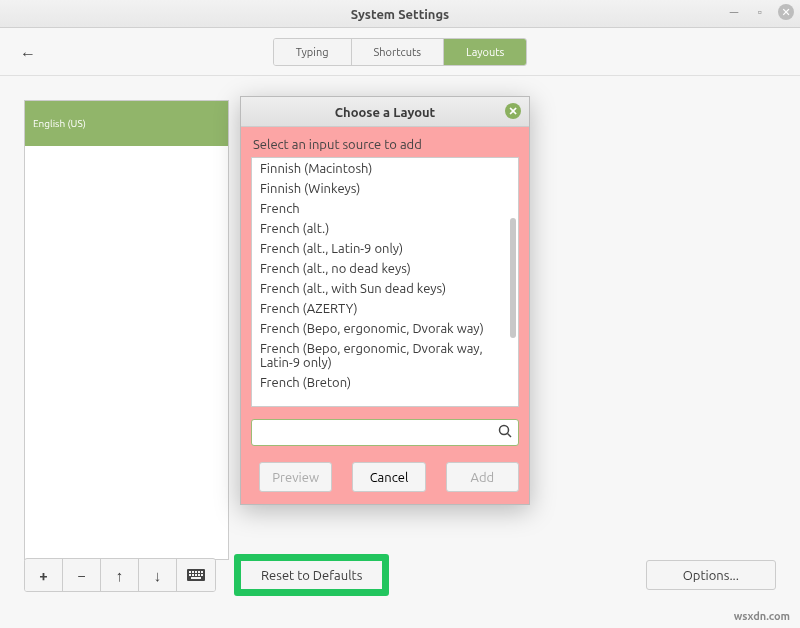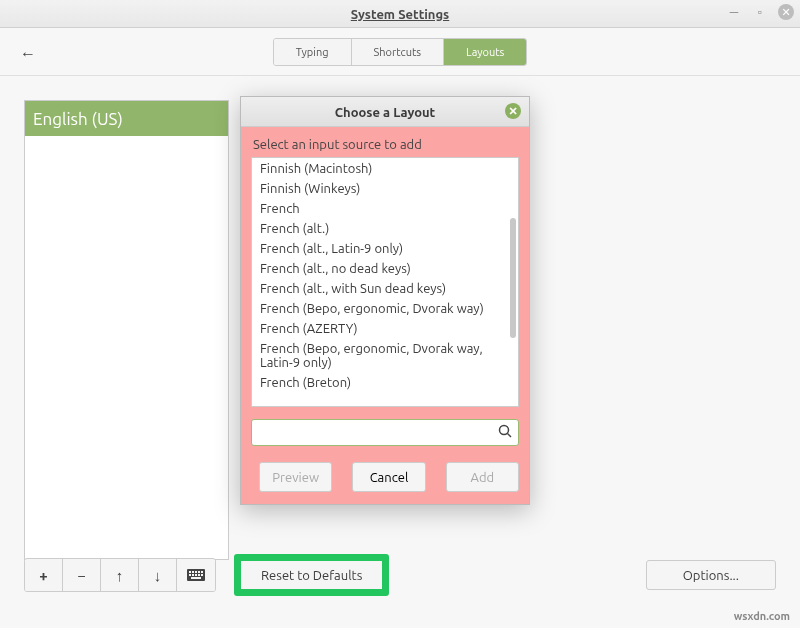--- a/index.html
+++ b/index.html
@@ -1,33 +1,33 @@
 <!DOCTYPE html>
 <html><head>
 <meta charset="utf-8">
 <style>
 * { box-sizing: border-box; margin: 0; padding: 0; font-family: -apple-system, "Segoe UI", Ubuntu, sans-serif; }
 body { background: #f7f7f7; width: 800px; height: 628px; position: relative; overflow: hidden; color: #3b3b3b; }
 
 .titlebar { height: 28px; display: flex; align-items: center; justify-content: center; position: relative; background: linear-gradient(#f2f2f2,#e8e8e8); border-bottom: 1px solid #d0d0d0; }
-.titlebar-title { font-weight: bold; font-size: 13px; color: #4a4a4a; text-decoration: underline; }
+.titlebar-title { font-weight: bold; font-size: 13px; color: #4a4a4a; }
 .titlebar-controls { position: absolute; right: 6px; top: 4px; display: flex; gap: 10px; }
 .titlebar-controls span { width: 16px; height: 16px; display:inline-flex; align-items:center; justify-content:center; color:#888; font-size:12px; }
 .titlebar-controls .close-ico { background:#bdbdbd; border-radius:50%; color:#fff; width:16px; height:16px; font-size:11px; }
 
 .toolbar { height: 48px; display:flex; align-items:center; border-bottom:1px solid #e0e0e0; position:relative; }
 .back-btn { position:absolute; left:20px; top:14px; font-size:16px; color:#444; cursor:pointer; }
 .tabs { margin: 0 auto; display:flex; border:1px solid #ccc; border-radius:3px; overflow:hidden; }
 .tab { padding:7px 22px; font-size:11px; color:#555; background:#f4f4f4; border-right:1px solid #ccc; cursor:pointer; }
 .tab:last-child { border-right:none; }
 .tab.active { background:#91b56a; color:#fff; }
 
 .content { display:flex; padding:24px 24px 10px 24px; gap:20px; }
 .layout-list { width:205px; height:460px; border:1px solid #ccc; background:#fff; }
-.layout-list .selected { background:#91b56a; color:#fff; padding:8px 8px; font-size:17px; }
+.layout-list .selected { background:#91b56a; color:#fff; padding:17px 8px; font-size:10px; }
 
 .right-text { flex:1; font-size:13px; color:#555; padding-top:180px; }
 .right-text div { margin-bottom:6px; }
 
 .bottom-bar { position:absolute; bottom:32px; left:24px; right:24px; display:flex; align-items:center; }
 .icon-btns { display:flex; border:1px solid #ccc; border-radius:3px; overflow:hidden; }
 .icon-btn { width:38px; height:32px; display:flex; align-items:center; justify-content:center; border-right:1px solid #ccc; background:#f5f5f5; font-size:15px; color:#444; cursor:pointer; }
 .icon-btn:last-child { border-right:none; }
 .reset-btn { margin-left:18px; padding:7px 20px; border:7px solid #22c55e; border-radius:3px; background:#f5f5f5; font-size:13px; cursor:pointer; }
 .options-btn { margin-left:auto; padding:7px 36px; border:1px solid #ccc; border-radius:3px; background:#f5f5f5; font-size:13px; cursor:pointer; }
@@ -121,22 +121,22 @@
   <div class="dialog-body">
     <div class="dialog-label">Select an input source to add</div>
     <div class="source-list">
       <div class="item">Finnish (Macintosh)</div>
       <div class="item">Finnish (Winkeys)</div>
       <div class="item">French</div>
       <div class="item">French (alt.)</div>
       <div class="item">French (alt., Latin-9 only)</div>
       <div class="item">French (alt., no dead keys)</div>
       <div class="item">French (alt., with Sun dead keys)</div>
+      <div class="item">French (AZERTY)</div>
       <div class="item">French (Bepo, ergonomic, Dvorak way)</div>
-      <div class="item">French (AZERTY)</div>
       <div class="item">French (Bepo, ergonomic, Dvorak way, Latin-9 only)</div>
       <div class="item">French (Breton)</div>
       <div class="source-scroll"></div>
     </div>
     <div class="search-wrap">
       <input class="search-input" placeholder="" style="">
       <span class="search-icon">
         <svg width="14" height="14" viewBox="0 0 14 14">
             <circle cx="6" cy="6" r="4.5" fill="none" stroke="#444" stroke-width="1.5"></circle>
             <line x1="9.5" y1="9.5" x2="13" y2="13" stroke="#444" stroke-width="1.5"></line>

